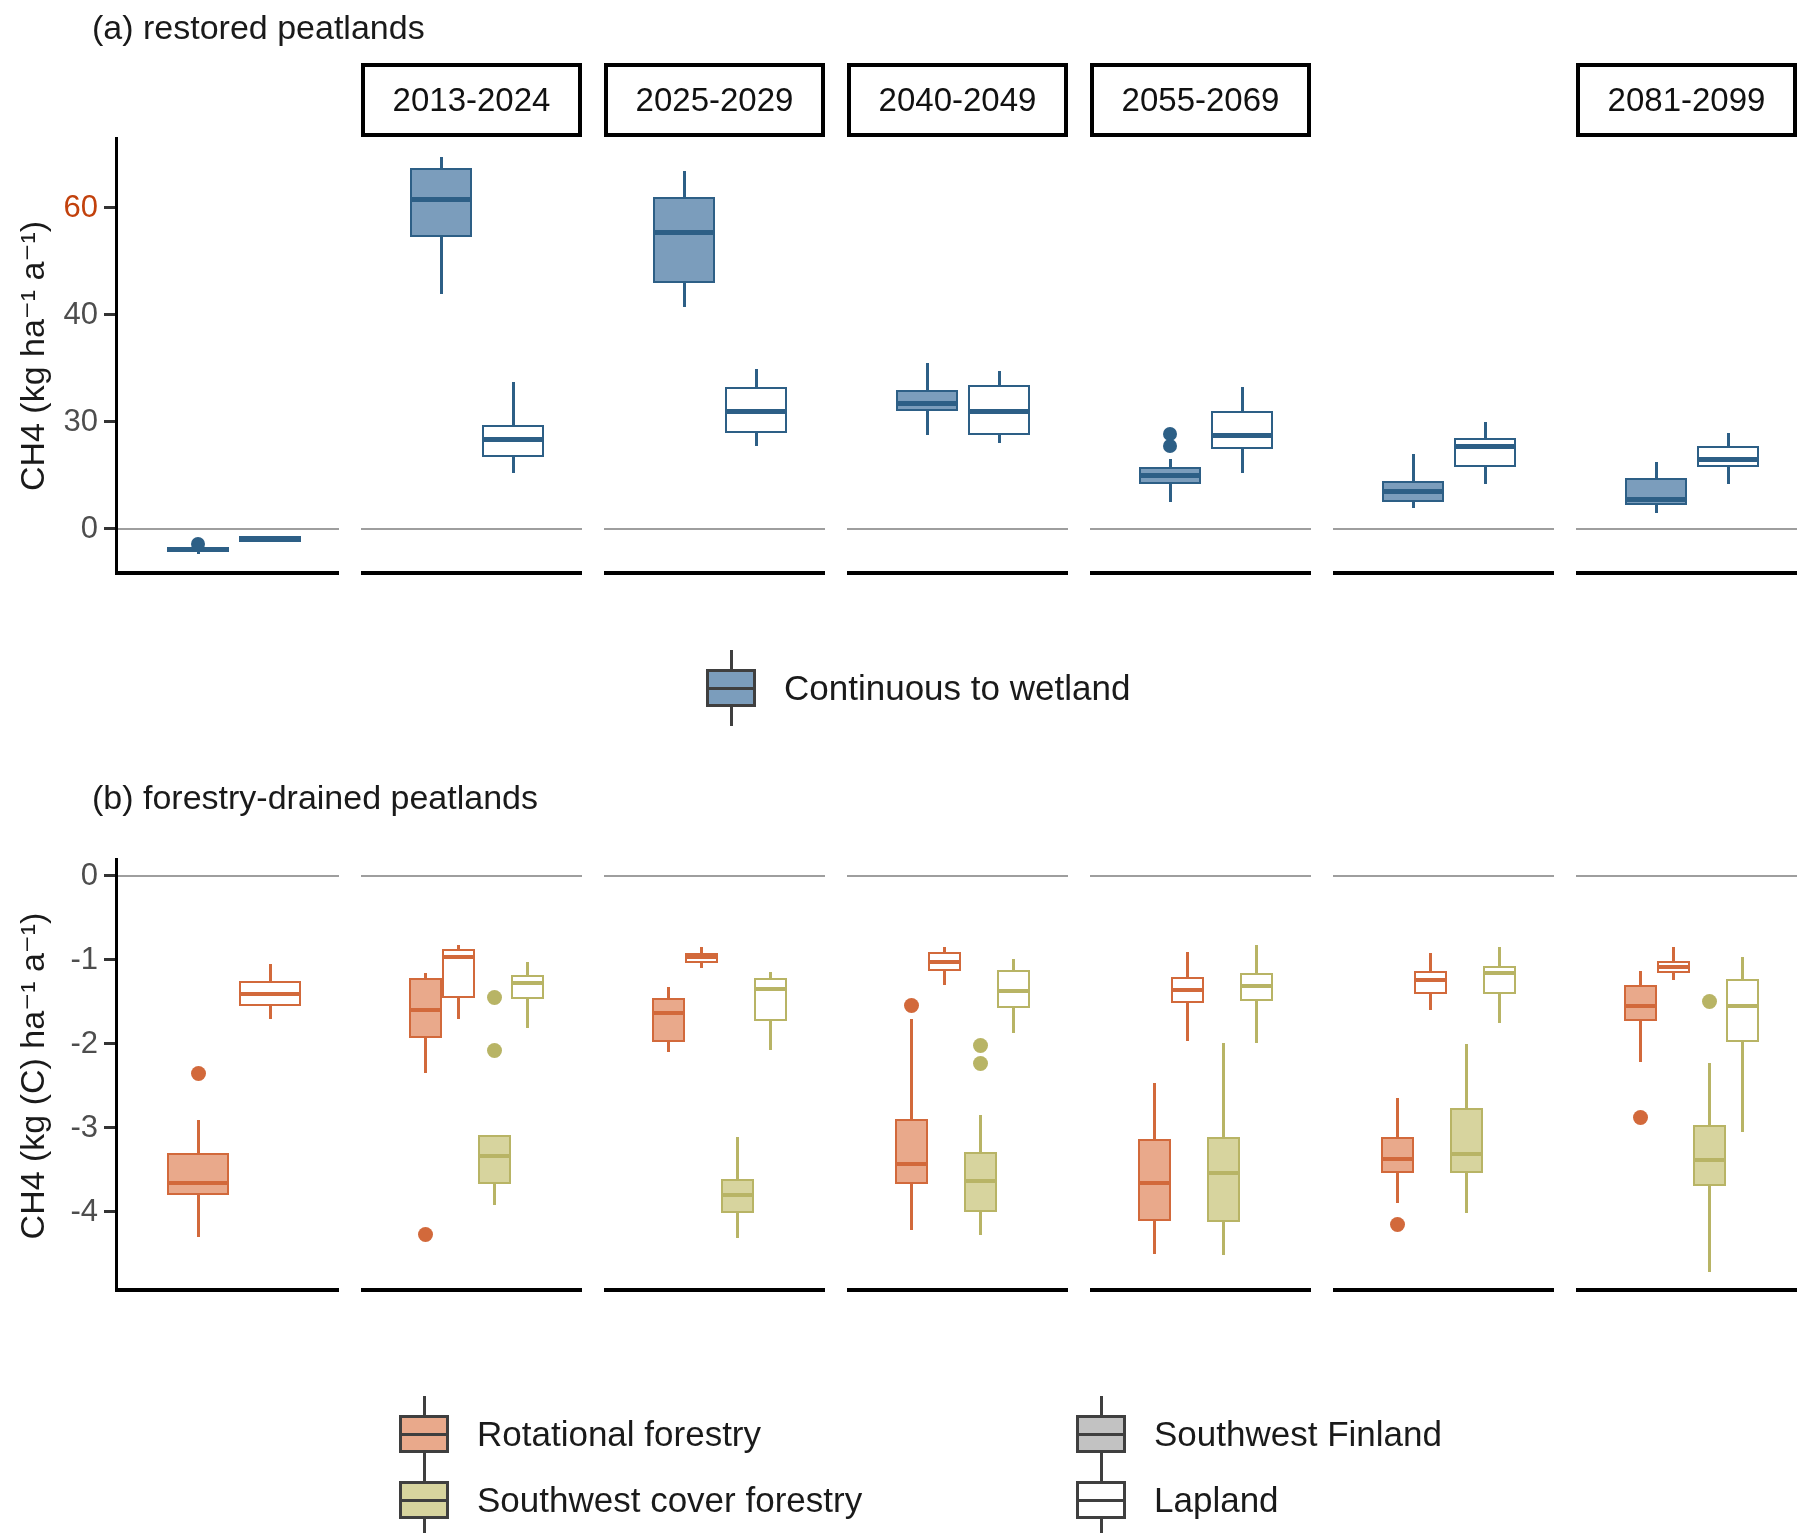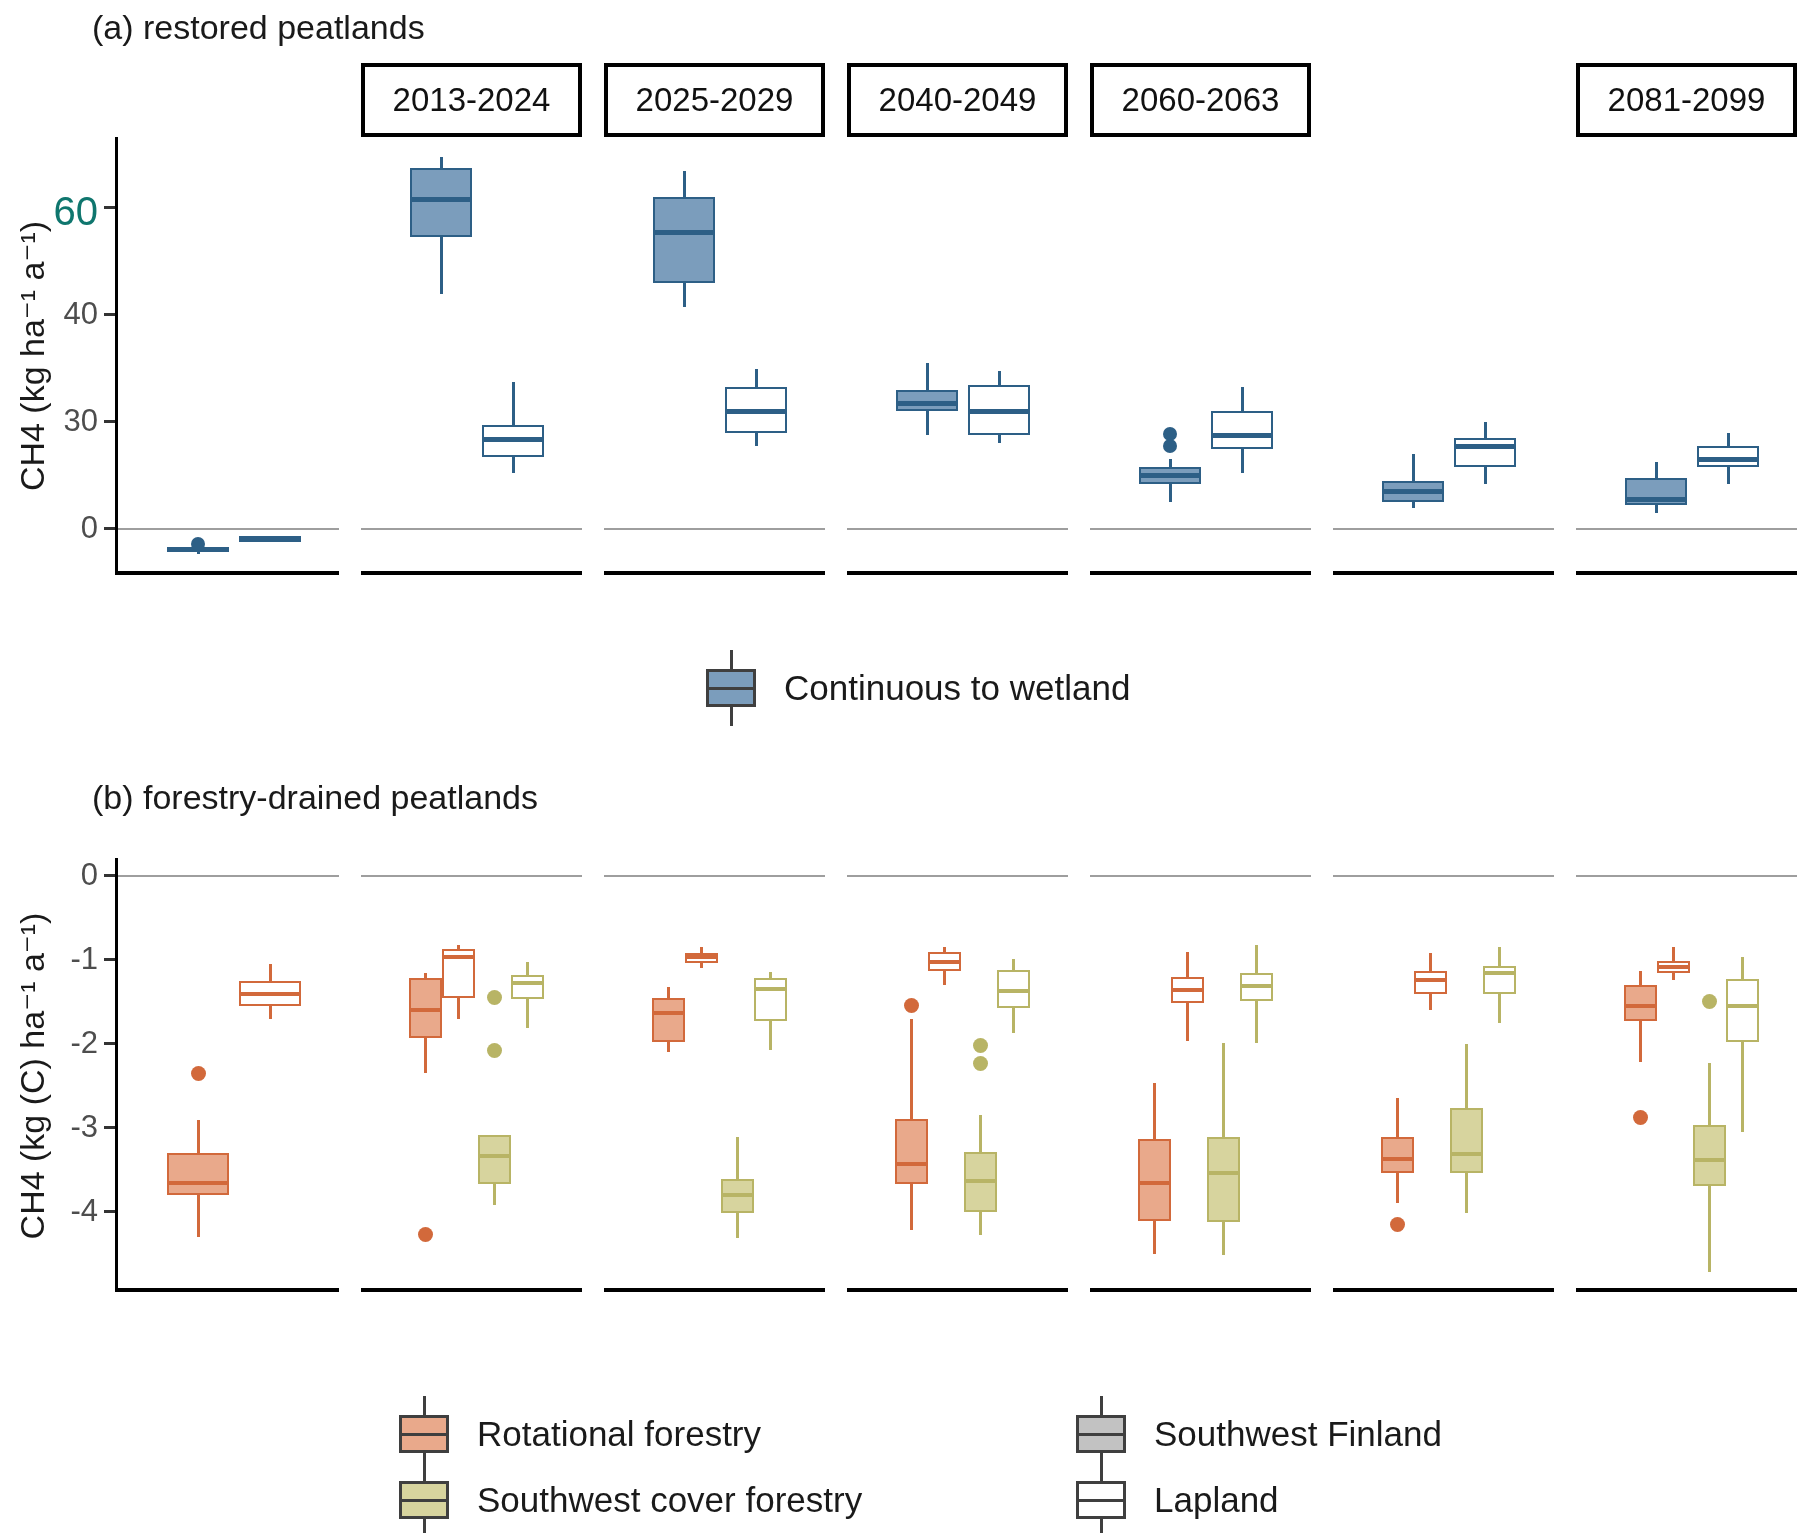--- a/index.html
+++ b/index.html
@@ -85,21 +85,21 @@
   </div>
 
 <div style="position: absolute; left: 115px; top: 137px; width: 3px; height: 438px; background: rgb(0, 0, 0);"></div>
     <div style="position: absolute; left: 104px; top: 527px; width: 11px; height: 3px; background: rgb(51, 51, 51);"></div>
     <div style="position: absolute; left: 24px; top: 510px; width: 74px; text-align: right; font-size: 31px; color: rgb(77, 77, 77);">0</div>
     <div style="position: absolute; left: 104px; top: 420px; width: 11px; height: 3px; background: rgb(51, 51, 51);"></div>
     <div style="position: absolute; left: 24px; top: 403px; width: 74px; text-align: right; font-size: 31px; color: rgb(77, 77, 77);">30</div>
     <div style="position: absolute; left: 104px; top: 313px; width: 11px; height: 3px; background: rgb(51, 51, 51);"></div>
     <div style="position: absolute; left: 24px; top: 296px; width: 74px; text-align: right; font-size: 31px; color: rgb(77, 77, 77);">40</div>
     <div style="position: absolute; left: 104px; top: 206px; width: 11px; height: 3px; background: rgb(51, 51, 51);"></div>
-    <div style="position: absolute; left: 24px; top: 189px; width: 74px; text-align: right; font-size: 40px; color: #0f766e;">60</div>
+    <div style="position: absolute; left: 24px; top: 189px; width: 74px; text-align: right; font-size: 31px; color: #c2410c;">60</div>
     <div style="position: absolute; left: 115px; top: 571px; width: 224px; height: 4px; background: rgb(0, 0, 0);"></div>
     <div style="position: absolute; left: 118px; top: 528px; width: 221px; height: 2px; background: rgb(158, 158, 158);"></div>
     <div style="position: absolute; left: 197px; top: 547.19px; width: 2.5px; height: 1.07px; background: rgb(45, 95, 134);"></div>
     <div style="position: absolute; left: 197px; top: 552.005px; width: 2.5px; height: 1.605px; background: rgb(45, 95, 134);"></div>
     <div style="position: absolute; left: 167px; top: 548.26px; width: 62px; height: 3.745px; background: rgb(123, 157, 188); border: 2.5px solid rgb(45, 95, 134); box-sizing: border-box;"></div>
     <div style="position: absolute; left: 167px; top: 547.365px; width: 62px; height: 5px; background: rgb(45, 95, 134);"></div>
     <div style="position: absolute; left: 191px; top: 536.98px; width: 14px; height: 14px; background: rgb(45, 95, 134); border-radius: 50%;"></div>
     <div style="position: absolute; left: 269px; top: 537.56px; width: 2.5px; height: 0.2675px; background: rgb(45, 95, 134);"></div>
     <div style="position: absolute; left: 269px; top: 538.362px; width: 2.5px; height: 0.2675px; background: rgb(45, 95, 134);"></div>
     <div style="position: absolute; left: 239px; top: 537.827px; width: 62px; height: 3px; background: rgb(255, 255, 255); border: 2.5px solid rgb(45, 95, 134); box-sizing: border-box;"></div>
@@ -130,21 +130,21 @@
     <div style="position: absolute; left: 847px; top: 571px; width: 221px; height: 4px; background: rgb(0, 0, 0);"></div>
     <div style="position: absolute; left: 847px; top: 528px; width: 221px; height: 2px; background: rgb(158, 158, 158);"></div>
     <div style="position: absolute; left: 926px; top: 363.15px; width: 2.5px; height: 26.75px; background: rgb(45, 95, 134);"></div>
     <div style="position: absolute; left: 926px; top: 411.3px; width: 2.5px; height: 24.075px; background: rgb(45, 95, 134);"></div>
     <div style="position: absolute; left: 896px; top: 389.9px; width: 62px; height: 21.4px; background: rgb(123, 157, 188); border: 2.5px solid rgb(45, 95, 134); box-sizing: border-box;"></div>
     <div style="position: absolute; left: 896px; top: 400.775px; width: 62px; height: 5px; background: rgb(45, 95, 134);"></div>
     <div style="position: absolute; left: 998px; top: 371.175px; width: 2.5px; height: 13.375px; background: rgb(45, 95, 134);"></div>
     <div style="position: absolute; left: 998px; top: 435.375px; width: 2.5px; height: 8.025px; background: rgb(45, 95, 134);"></div>
     <div style="position: absolute; left: 968px; top: 384.55px; width: 62px; height: 50.825px; background: rgb(255, 255, 255); border: 2.5px solid rgb(45, 95, 134); box-sizing: border-box;"></div>
     <div style="position: absolute; left: 968px; top: 408.8px; width: 62px; height: 5px; background: rgb(45, 95, 134);"></div>
-    <div style="position: absolute; left: 1090px; top: 63px; width: 221px; height: 74px; background: rgb(255, 255, 255); border: 4px solid rgb(0, 0, 0); box-sizing: border-box; display: flex; align-items: center; justify-content: center; font-size: 33px; color: rgb(17, 17, 17);">2060-2063</div>
+    <div style="position: absolute; left: 1090px; top: 63px; width: 221px; height: 74px; background: rgb(255, 255, 255); border: 4px solid rgb(0, 0, 0); box-sizing: border-box; display: flex; align-items: center; justify-content: center; font-size: 33px; color: rgb(17, 17, 17);">2055-2069</div>
     <div style="position: absolute; left: 1090px; top: 571px; width: 221px; height: 4px; background: rgb(0, 0, 0);"></div>
     <div style="position: absolute; left: 1090px; top: 528px; width: 221px; height: 2px; background: rgb(158, 158, 158);"></div>
     <div style="position: absolute; left: 1169px; top: 459.45px; width: 2.5px; height: 8.025px; background: rgb(45, 95, 134);"></div>
     <div style="position: absolute; left: 1169px; top: 483.525px; width: 2.5px; height: 18.725px; background: rgb(45, 95, 134);"></div>
     <div style="position: absolute; left: 1139px; top: 467.475px; width: 62px; height: 16.05px; background: rgb(123, 157, 188); border: 2.5px solid rgb(45, 95, 134); box-sizing: border-box;"></div>
     <div style="position: absolute; left: 1139px; top: 473px; width: 62px; height: 5px; background: rgb(45, 95, 134);"></div>
     <div style="position: absolute; left: 1163px; top: 439.075px; width: 14px; height: 14px; background: rgb(45, 95, 134); border-radius: 50%;"></div>
     <div style="position: absolute; left: 1163px; top: 426.77px; width: 14px; height: 14px; background: rgb(45, 95, 134); border-radius: 50%;"></div>
     <div style="position: absolute; left: 1241px; top: 387.225px; width: 2.5px; height: 24.075px; background: rgb(45, 95, 134);"></div>
     <div style="position: absolute; left: 1241px; top: 448.75px; width: 2.5px; height: 24.075px; background: rgb(45, 95, 134);"></div>

